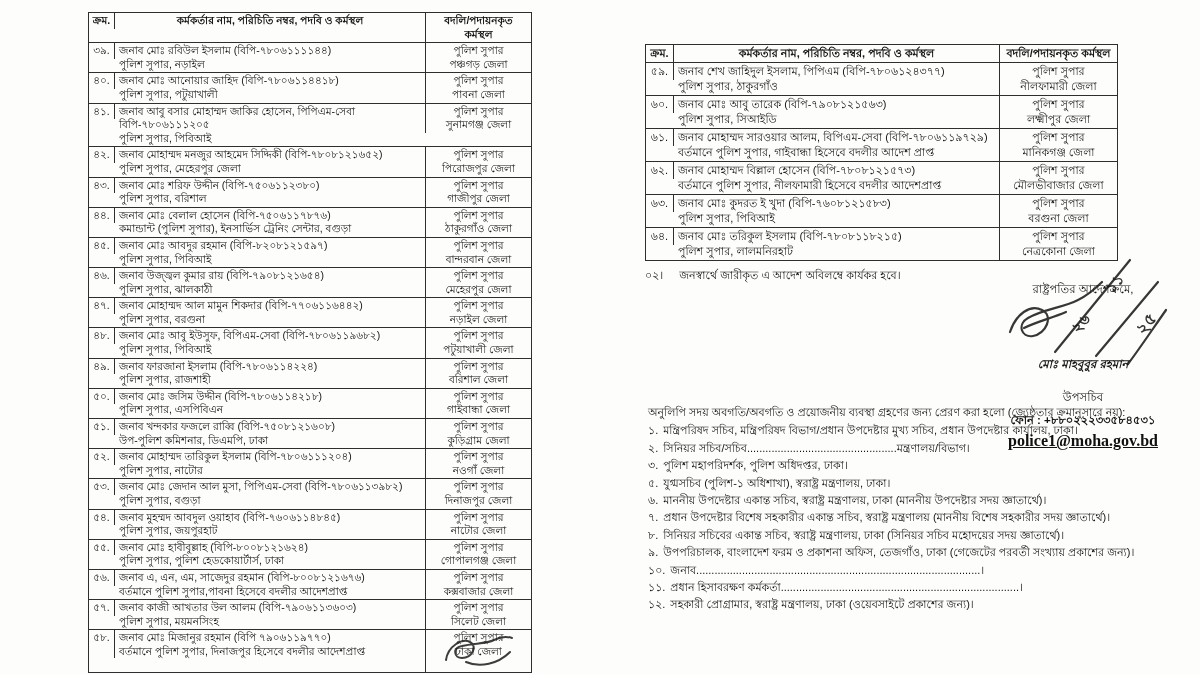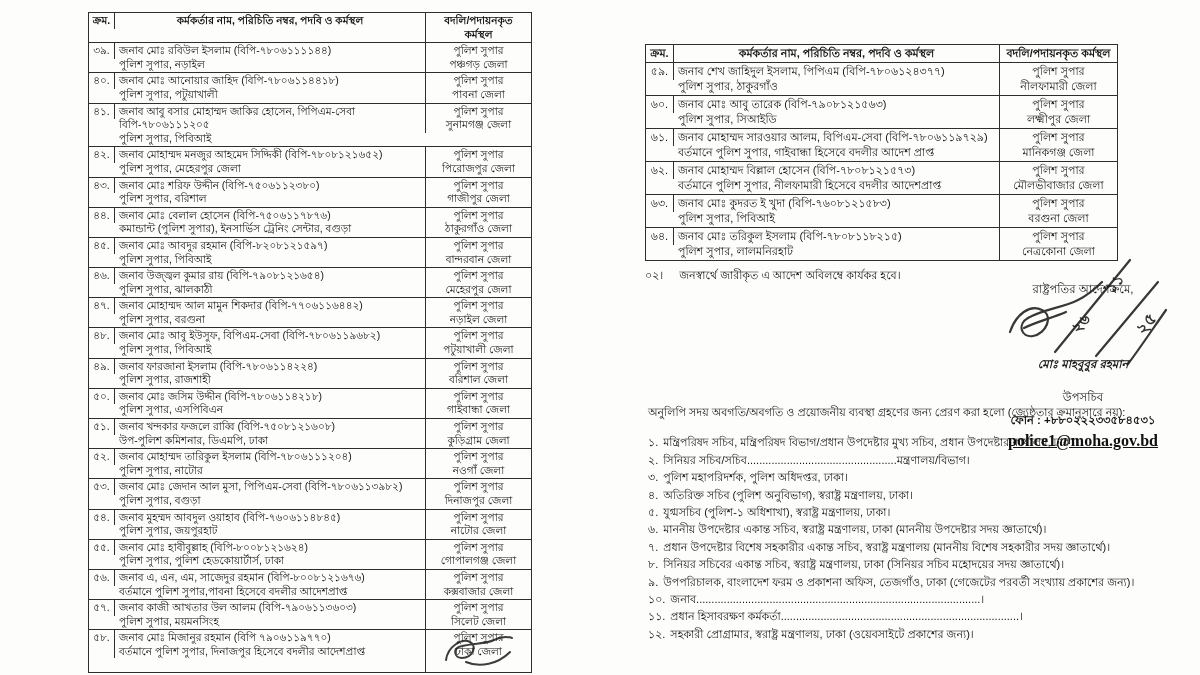--- a/index.html
+++ b/index.html
@@ -44,21 +44,21 @@
   .sig-block .sig-desg { margin-top:14px; }
   .sig-block .sig-phone { margin-top:4px; font-weight:bold; }
   .sig-block .sig-email {
     font-family:"Liberation Serif","DejaVu Serif",serif;
     font-weight:bold; font-size:16px;
     text-decoration:underline; margin-top:1px; color:#101010;
   }
   #sig-svg { position:absolute; left:1000px; top:252px; width:185px; height:125px; }
   #paraph-svg { position:absolute; left:436px; top:630px; width:84px; height:44px; }
   .dist-block { position:absolute; left:648px; top:404px; width:540px; font-size:11px; line-height:17.4px; }
-  .dist-head { margin-bottom:13px; white-space:nowrap; }
+  .dist-head { margin-bottom:1px; white-space:nowrap; }
   .dist-item { padding-left:20px; text-indent:-20px; white-space:nowrap; }
   .dist-item .no { margin-right:5px; }
 </style>
 </head>
 <body>
 
 <div class="tbl" id="left-table">
   <div class="trow">
     <div class="c no th">ক্রম.</div>
     <div class="c name th">কর্মকর্তার নাম, পরিচিতি নম্বর, পদবি ও কর্মস্থল</div>
@@ -394,21 +394,20 @@
     <path d="M30,32 C44,38 62,34 74,22"></path>
   </g>
 </svg>
 
 <div class="dist-block">
   <div class="dist-head">অনুলিপি সদয় অবগতি/অবগতি ও প্রয়োজনীয় ব্যবস্থা গ্রহণের জন্য প্রেরণ করা হলো (জ্যেষ্ঠতার ক্রমানুসারে নয়):</div>
   <div id="dist-items">
       <div class="dist-item"><span class="no">১.</span><span>মন্ত্রিপরিষদ সচিব, মন্ত্রিপরিষদ বিভাগ/প্রধান উপদেষ্টার মুখ্য সচিব, প্রধান উপদেষ্টার কার্যালয়, ঢাকা।</span></div>
       <div class="dist-item"><span class="no">২.</span><span>সিনিয়র সচিব/সচিব.................................................মন্ত্রণালয়/বিভাগ।</span></div>
       <div class="dist-item"><span class="no">৩.</span><span>পুলিশ মহাপরিদর্শক, পুলিশ অধিদপ্তর, ঢাকা।</span></div>
-      <div class="dist-item"><span class="no">৪.</span><span>অতিরিক্ত সচিব (পুলিশ অনুবিভাগ), স্বরাষ্ট্র মন্ত্রণালয়, ঢাকা।</span></div>
       <div class="dist-item"><span class="no">৫.</span><span>যুগ্মসচিব (পুলিশ-১ অধিশাখা), স্বরাষ্ট্র মন্ত্রণালয়, ঢাকা।</span></div>
       <div class="dist-item"><span class="no">৬.</span><span>মাননীয় উপদেষ্টার একান্ত সচিব, স্বরাষ্ট্র মন্ত্রণালয়, ঢাকা (মাননীয় উপদেষ্টার সদয় জ্ঞাতার্থে)।</span></div>
       <div class="dist-item"><span class="no">৭.</span><span>প্রধান উপদেষ্টার বিশেষ সহকারীর একান্ত সচিব, স্বরাষ্ট্র মন্ত্রণালয় (মাননীয় বিশেষ সহকারীর সদয় জ্ঞাতার্থে)।</span></div>
       <div class="dist-item"><span class="no">৮.</span><span>সিনিয়র সচিবের একান্ত সচিব, স্বরাষ্ট্র মন্ত্রণালয়, ঢাকা (সিনিয়র সচিব মহোদয়ের সদয় জ্ঞাতার্থে)।</span></div>
       <div class="dist-item"><span class="no">৯.</span><span>উপপরিচালক, বাংলাদেশ ফরম ও প্রকাশনা অফিস, তেজগাঁও, ঢাকা (গেজেটের পরবর্তী সংখ্যায় প্রকাশের জন্য)।</span></div>
       <div class="dist-item"><span class="no">১০.</span><span>জনাব.............................................................................................।</span></div>
       <div class="dist-item"><span class="no">১১.</span><span>প্রধান হিসাবরক্ষণ কর্মকর্তা..............................................................................।</span></div>
       <div class="dist-item"><span class="no">১২.</span><span>সহকারী প্রোগ্রামার, স্বরাষ্ট্র মন্ত্রণালয়, ঢাকা (ওয়েবসাইটে প্রকাশের জন্য)।</span></div>
     </div>
 </div>

